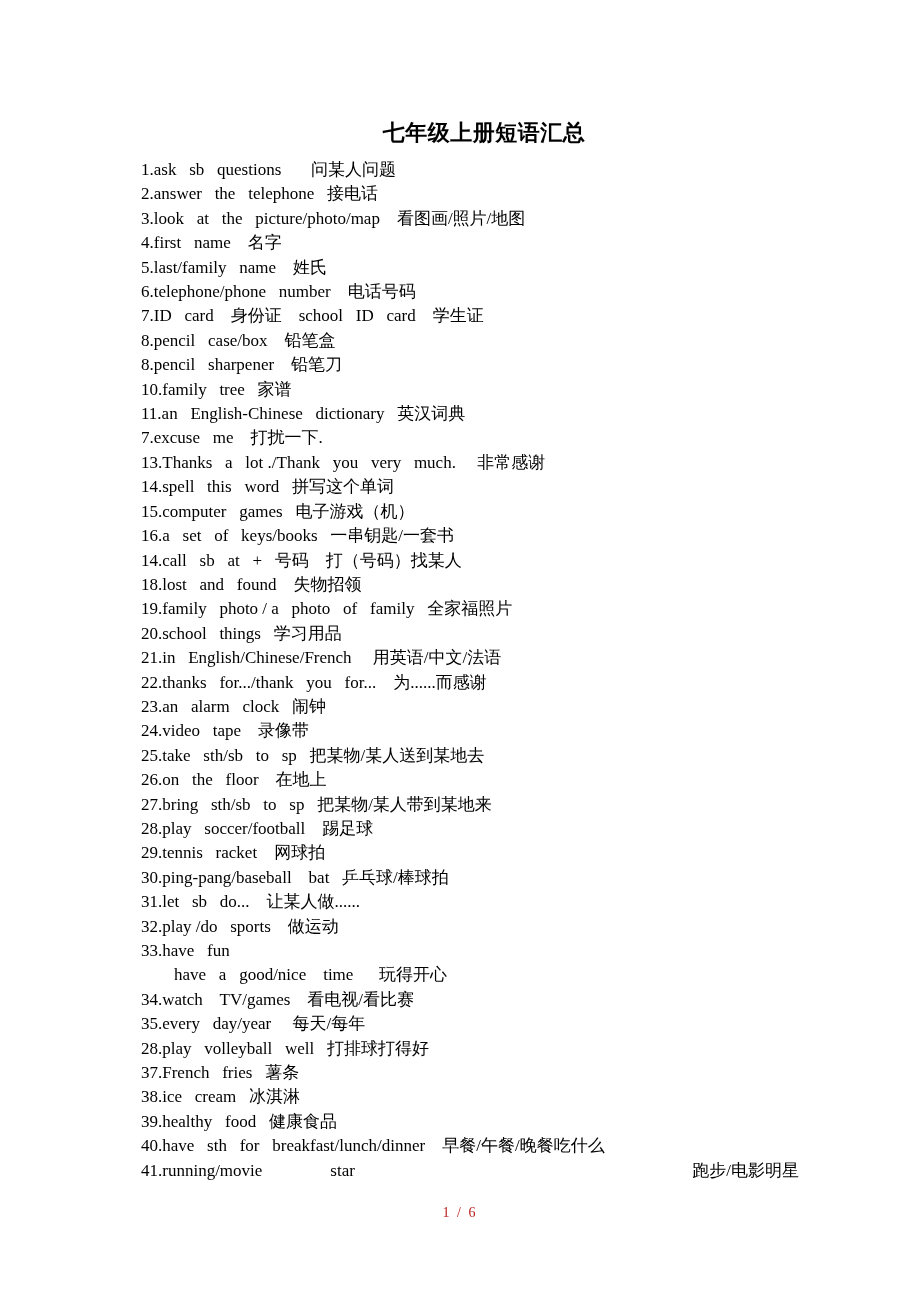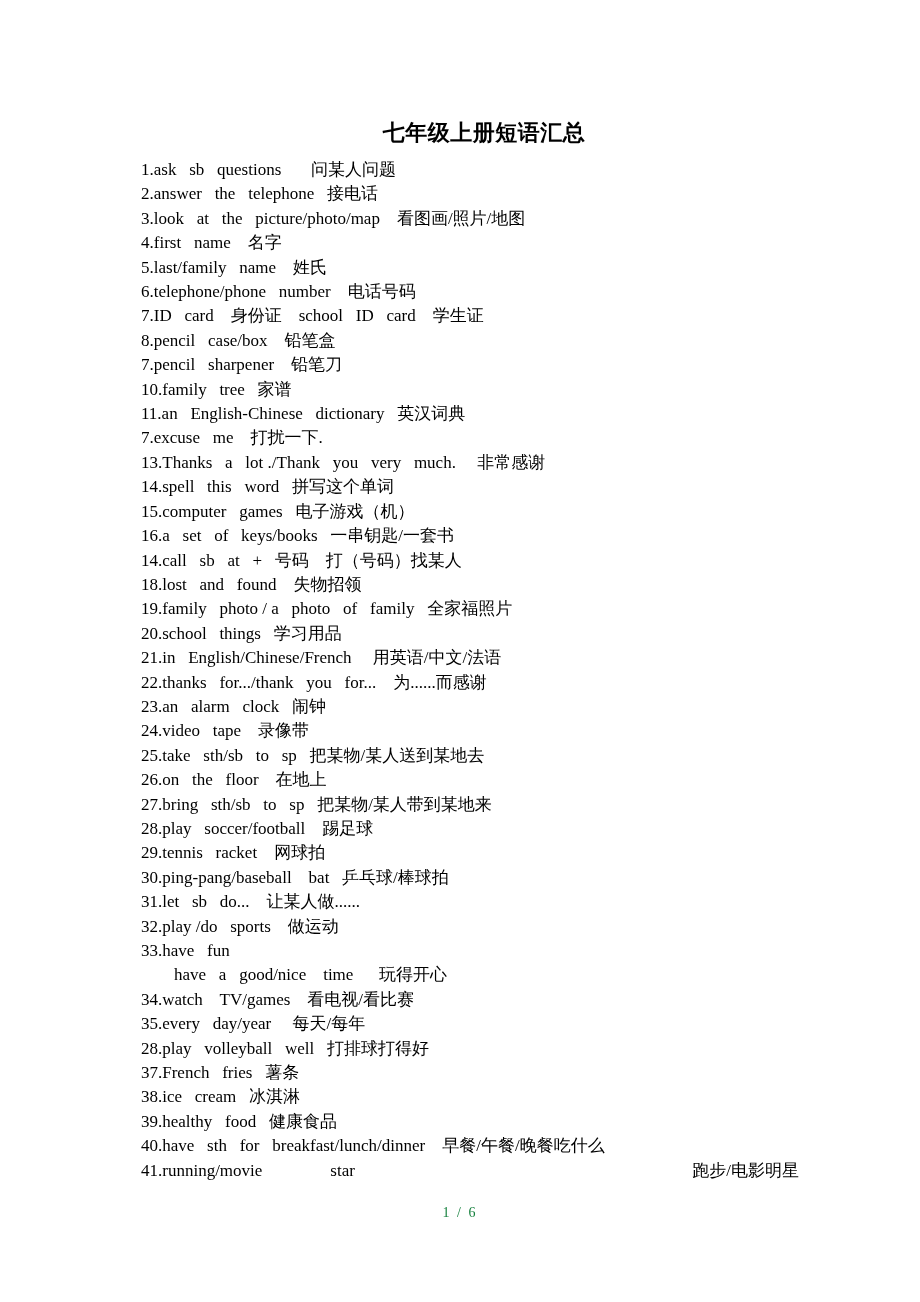--- a/index.html
+++ b/index.html
@@ -55,42 +55,42 @@
     justify-content: space-between;
     width: 658px;
   }
   .footer {
     position: absolute;
     left: 0;
     top: 1205px;
     width: 920px;
     text-align: center;
     font-size: 14px;
-    color: #15803d;
+    color: #b91c1c;
     letter-spacing: 2px;
   }
 </style>
 </head>
 <body>
 
 <div class="page">
 
   <div class="doc-title">七年级上册短语汇总</div>
 
   <div class="body-block">
 
     <div class="line">1.ask   sb   questions       问某人问题</div>
     <div class="line">2.answer   the   telephone   接电话</div>
     <div class="line">3.look   at   the   picture/photo/map    看图画/照片/地图</div>
     <div class="line">4.first   name    名字</div>
     <div class="line">5.last/family   name    姓氏</div>
     <div class="line">6.telephone/phone   number    电话号码</div>
     <div class="line">7.ID   card    身份证    school   ID   card    学生证</div>
     <div class="line">8.pencil   case/box    铅笔盒</div>
-    <div class="line">7.pencil   sharpener    铅笔刀</div>
+    <div class="line">8.pencil   sharpener    铅笔刀</div>
     <div class="line">10.family   tree   家谱</div>
     <div class="line">11.an   English-Chinese   dictionary   英汉词典</div>
     <div class="line">7.excuse   me    打扰一下.</div>
     <div class="line">13.Thanks   a   lot ./Thank   you   very   much.     非常感谢</div>
     <div class="line">14.spell   this   word   拼写这个单词</div>
     <div class="line">15.computer   games   电子游戏（机）</div>
     <div class="line">16.a   set   of   keys/books   一串钥匙/一套书</div>
     <div class="line">14.call   sb   at   +   号码    打（号码）找某人</div>
     <div class="line">18.lost   and   found    失物招领</div>
     <div class="line">19.family   photo / a   photo   of   family   全家福照片</div>

